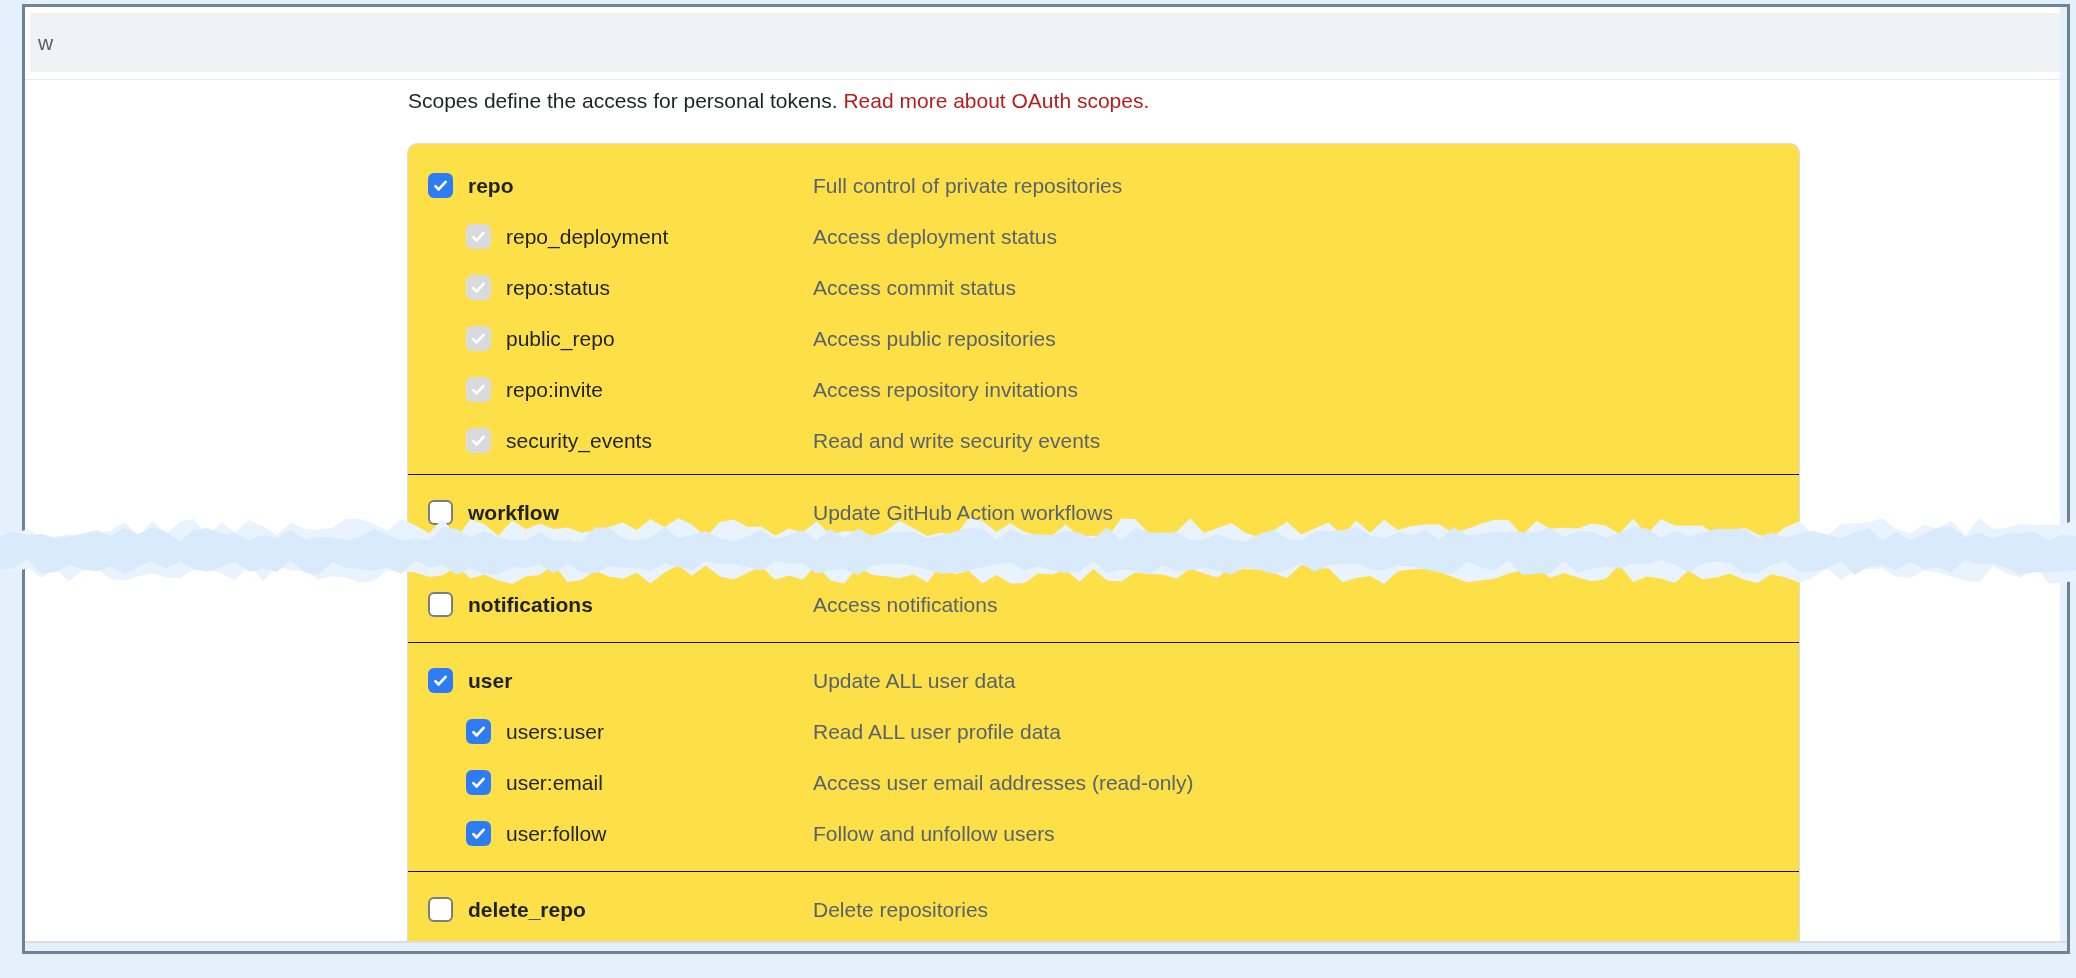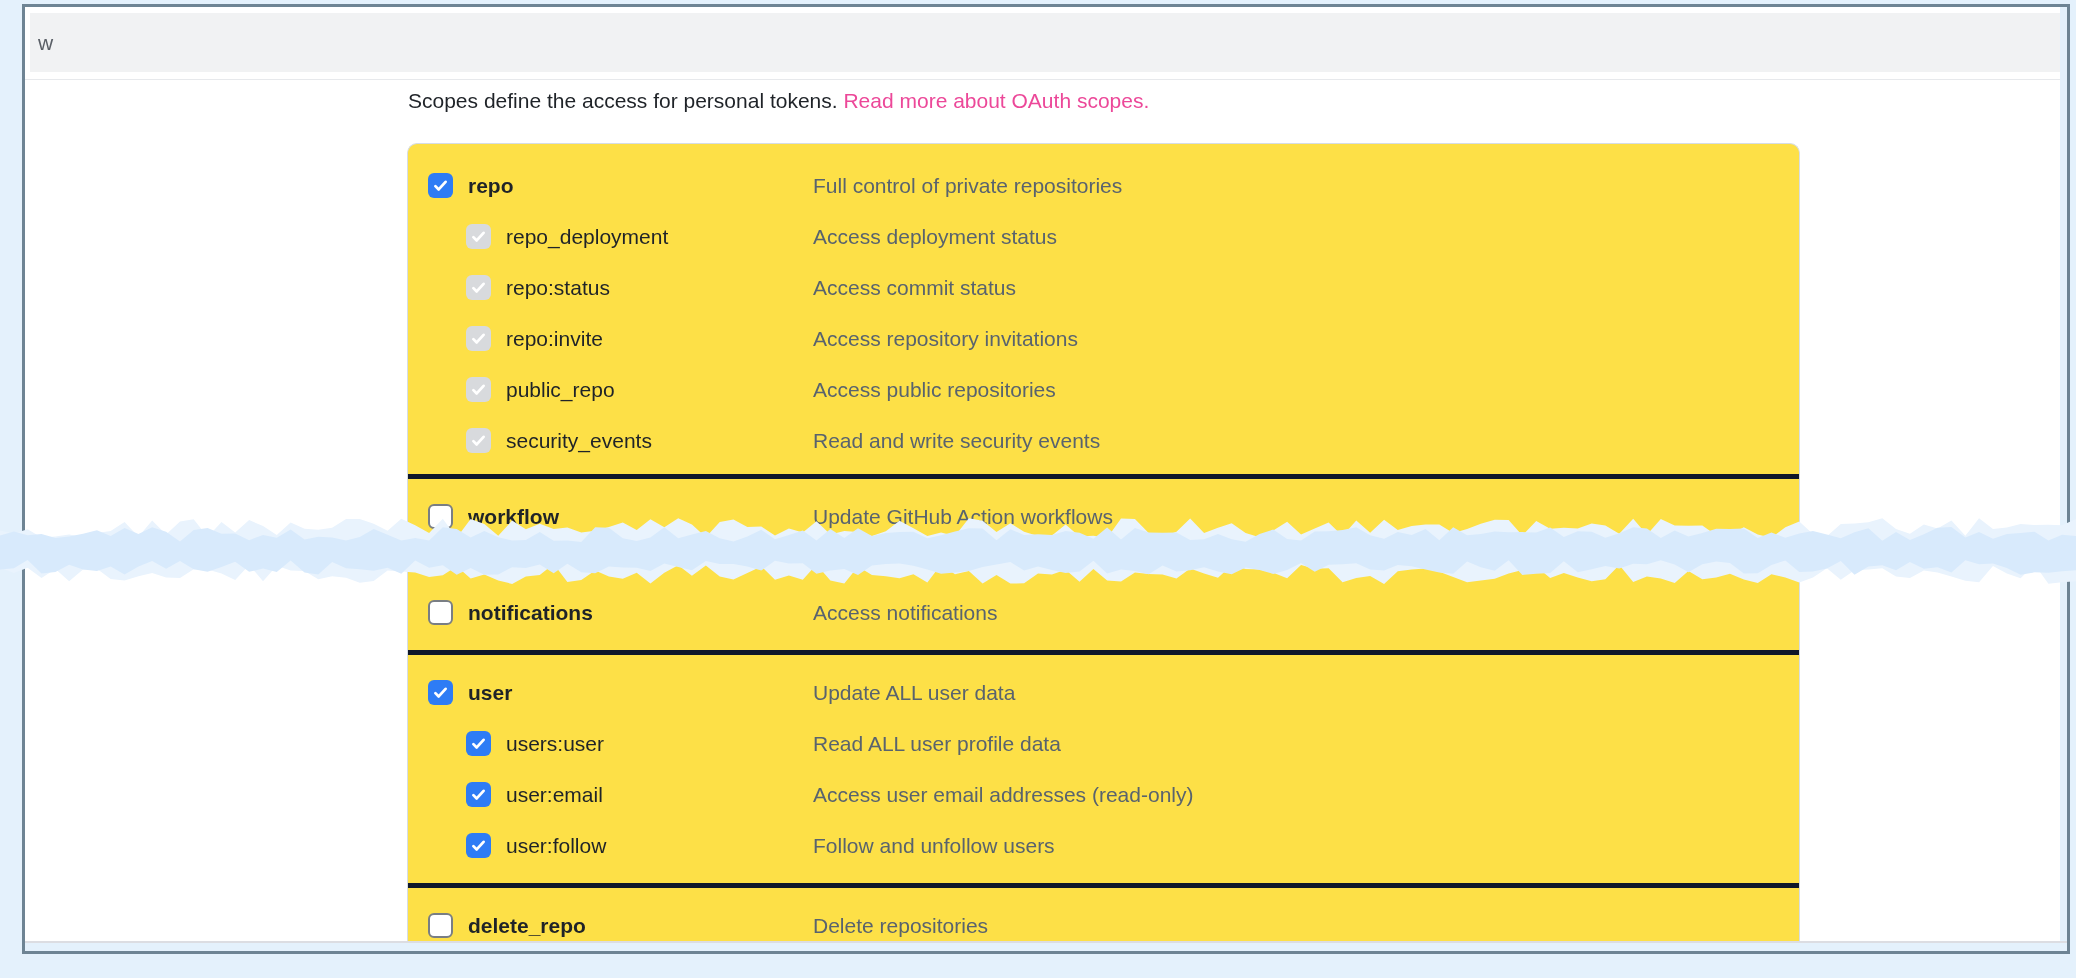--- a/index.html
+++ b/index.html
@@ -31,29 +31,29 @@
   .tab-label { font-size:21px; color:#5b6067; }
   .header-rule {
     position:absolute; left:0; right:7px; top:72px; height:0;
     border-top:1px solid #e7e9ec;
   }
   
   .intro {
     position:absolute; left:383px; top:80px;
     font-size:21px; color:#1f2328; line-height:28px; white-space:nowrap;
   }
-  .intro a { color:#ec4899; text-decoration:none; cursor:pointer; }
+  .intro a { color:#b91c1c; text-decoration:none; cursor:pointer; }
   
   .scopes-box {
     position:absolute; left:382px; top:136px; width:1393px; height:803px;
     border:1px solid #d6dde4; border-bottom:none;
     border-radius:10px 10px 0 0; background:#fde047; overflow:hidden;
   }
   .scope-group { padding:12px 0; }
-  .scope-group + .scope-group { border-top:5px solid #0f172a; }
+  .scope-group + .scope-group { border-top:1px solid #0f172a; }
   .scope-group:first-child { padding-top:16px; padding-bottom:8px; }
   .scope-group.after-tear { padding-top:28px;text-align:right; }
   .scope-group:last-child { border-bottom:1px solid #d9dfe5; padding-bottom:14px; }
   .scope-row {
     position:relative; height:51px; display:flex; align-items:center;
     padding-left:20px;
   }
   .scope-row.child { padding-left:58px; }
   .cb {
     width:25px; height:25px; border-radius:6px; flex:0 0 auto;
@@ -117,31 +117,31 @@
             </div>
             <span class="scope-name">repo:status</span>
             <span class="scope-desc">Access commit status</span>
           </div>
           <div class="scope-row child">
             <div class="cb disabled-checked" role="checkbox" aria-checked="true">
               <svg width="17" height="17" viewBox="0 0 16 16">
                 <path d="M3.2 8.6 L6.3 11.7 L12.8 4.6" fill="none" stroke="#ffffff" stroke-width="2.6" stroke-linecap="round" stroke-linejoin="round"></path>
               </svg>
             </div>
+            <span class="scope-name">public_repo</span>
+            <span class="scope-desc">Access public repositories</span>
+          </div>
+          <div class="scope-row child">
+            <div class="cb disabled-checked" role="checkbox" aria-checked="true">
+              <svg width="17" height="17" viewBox="0 0 16 16">
+                <path d="M3.2 8.6 L6.3 11.7 L12.8 4.6" fill="none" stroke="#ffffff" stroke-width="2.6" stroke-linecap="round" stroke-linejoin="round"></path>
+              </svg>
+            </div>
             <span class="scope-name">repo:invite</span>
             <span class="scope-desc">Access repository invitations</span>
-          </div>
-          <div class="scope-row child">
-            <div class="cb disabled-checked" role="checkbox" aria-checked="true">
-              <svg width="17" height="17" viewBox="0 0 16 16">
-                <path d="M3.2 8.6 L6.3 11.7 L12.8 4.6" fill="none" stroke="#ffffff" stroke-width="2.6" stroke-linecap="round" stroke-linejoin="round"></path>
-              </svg>
-            </div>
-            <span class="scope-name">public_repo</span>
-            <span class="scope-desc">Access public repositories</span>
           </div>
           <div class="scope-row child">
             <div class="cb disabled-checked" role="checkbox" aria-checked="true">
               <svg width="17" height="17" viewBox="0 0 16 16">
                 <path d="M3.2 8.6 L6.3 11.7 L12.8 4.6" fill="none" stroke="#ffffff" stroke-width="2.6" stroke-linecap="round" stroke-linejoin="round"></path>
               </svg>
             </div>
             <span class="scope-name">security_events</span>
             <span class="scope-desc">Read and write security events</span>
           </div>

